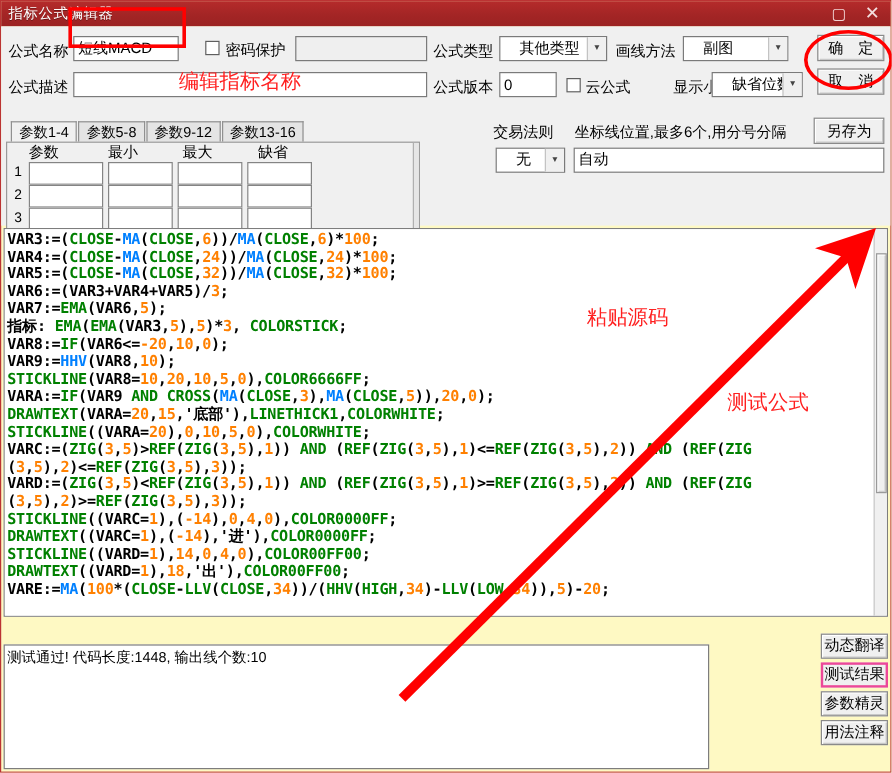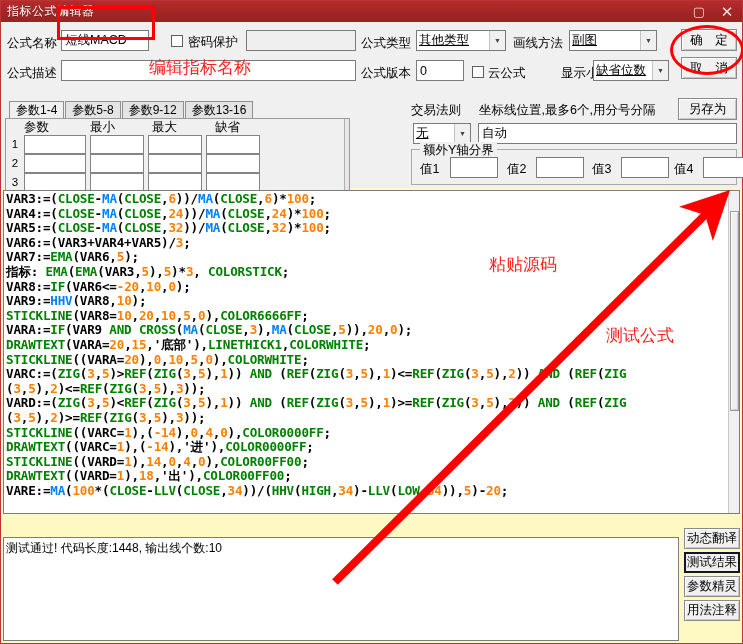--- a/index.html
+++ b/index.html
@@ -45,21 +45,21 @@
     background: #fff; border: 1px solid #7a7a7a; height: 21px;
     font-size: 12.5px; color: #000; padding: 0 3px;
     display: flex; align-items: center; font-family: "Liberation Sans", sans-serif;
   }
   .fld.grey { background: #efefef; }
   .combo {
     background: #fff; border: 1px solid #7a7a7a; height: 21px;
     font-size: 12.5px; color: #000;
     display: flex; align-items: center; justify-content: space-between;
   }
-  .combo span.val { padding-left: 2px; white-space: nowrap; overflow: hidden; text-decoration: underline; }
+  .combo span.val { padding-left: 16px; white-space: nowrap; overflow: hidden; }
   .combo .arrow {
     width: 16px; height: 19px; background: #f0f0f0;
     border-left: 1px solid #c3c3c3;
     display: flex; align-items: center; justify-content: center;
     font-size: 7px; color: #444; flex: 0 0 16px;
   }
   .btn {
     background: #f0f0f0; border: 1px solid #8a8a8a;
     box-shadow: inset 1px 1px 0 #ffffff, inset -1px -1px 0 #c8c8c8;
     font-size: 12.5px; color: #000;
@@ -132,32 +132,32 @@
     background: #f0f0f0; border-left: 1px solid #c9c9c9;
   }
   .vthumb {
     position: absolute; left: 1px; top: 20px; width: 9px; height: 200px;
     background: #f0f0f0; border: 1px solid #9a9a9a;
     box-shadow: inset 1px 1px 0 #fff, inset -1px -1px 0 #cfcfcf;
   }
 
   
   .statuswrap {
-    position: absolute; left: 2px; top: 536px; width: 676px; height: 104px;
+    position: absolute; left: 2px; top: 536px; width: 588px; height: 104px;
     background: #ffffff; border: 1px solid #7d7d7d;
   }
   .statustext {
     font-family: "Liberation Sans", sans-serif; font-size: 12px;
     padding: 2px 0 0 2px; color: #000; white-space: nowrap;
   }
   .rightbtns {
     position: absolute; left: 683px; top: 527px; width: 58px; height: 117px;
   }
   .rightbtns .btn { width: 56px; height: 21px; margin-bottom: 3px; font-size: 12.5px; }
-  .rightbtns .btn.sel { border: 2px solid #0f172a; box-shadow: none; }
+  .rightbtns .btn.sel { border: 2px solid #ec4899; box-shadow: none; }
 
   
   .annot { position: absolute; pointer-events: none; }
   .ann-text {
     position: absolute; color: #ff2020; font-size: 17px;
     font-family: "DejaVu Sans", sans-serif; white-space: nowrap;
   }
   .ann-rect {
     position: absolute; border: 3px solid #ff0000;
   }
@@ -227,31 +227,20 @@
     <div class="ab lbl" style="left:410px; top:80px;">交易法则</div>
     <div class="ab lbl" style="left:478px; top:80px;">坐标线位置,最多6个,用分号分隔</div>
     <div class="ab btn" style="left:677px; top:76px; width:59px; height:22px;">另存为</div>
 
     <div class="ab combo" style="left:412px; top:101px; width:58px;">
       <span class="val">无</span>
       <span class="arrow">▼</span>
     </div>
     <div class="ab fld" style="left:477px; top:101px; width:259px;">自动</div>
 
-    <div class="grp" style="left:410px; top:127px; width:326px; height:36px;">
-      <div class="cap">额外Y轴分界</div>
-      <div class="ab lbl" style="left:8px; top:11px;">值1</div>
-      <div class="ab fld" style="left:38px; top:7px; width:48px;"></div>
-      <div class="ab lbl" style="left:95px; top:11px;">值2</div>
-      <div class="ab fld" style="left:124px; top:7px; width:48px;"></div>
-      <div class="ab lbl" style="left:180px; top:11px;">值3</div>
-      <div class="ab fld" style="left:209px; top:7px; width:48px;"></div>
-      <div class="ab lbl" style="left:262px; top:11px;">值4</div>
-      <div class="ab fld" style="left:291px; top:7px; width:48px;"></div>
-    </div>
 
     <div class="ab btn" style="left:410px; top:169px; width:64px; height:19px;">编辑操作</div>
     <div class="ab btn" style="left:478px; top:169px; width:64px; height:19px;">插入函数</div>
     <div class="ab btn" style="left:546px; top:169px; width:64px; height:19px;">插入资源</div>
     <div class="ab btn" style="left:614px; top:169px; width:58px; height:19px;">应用于图</div>
     <div class="ab btn" style="left:676px; top:169px; width:60px; height:19px;">测试公式</div>
 
     <div class="paramgrid">
       <div class="pg-head">
         <div style="width:66px;">参数</div>

